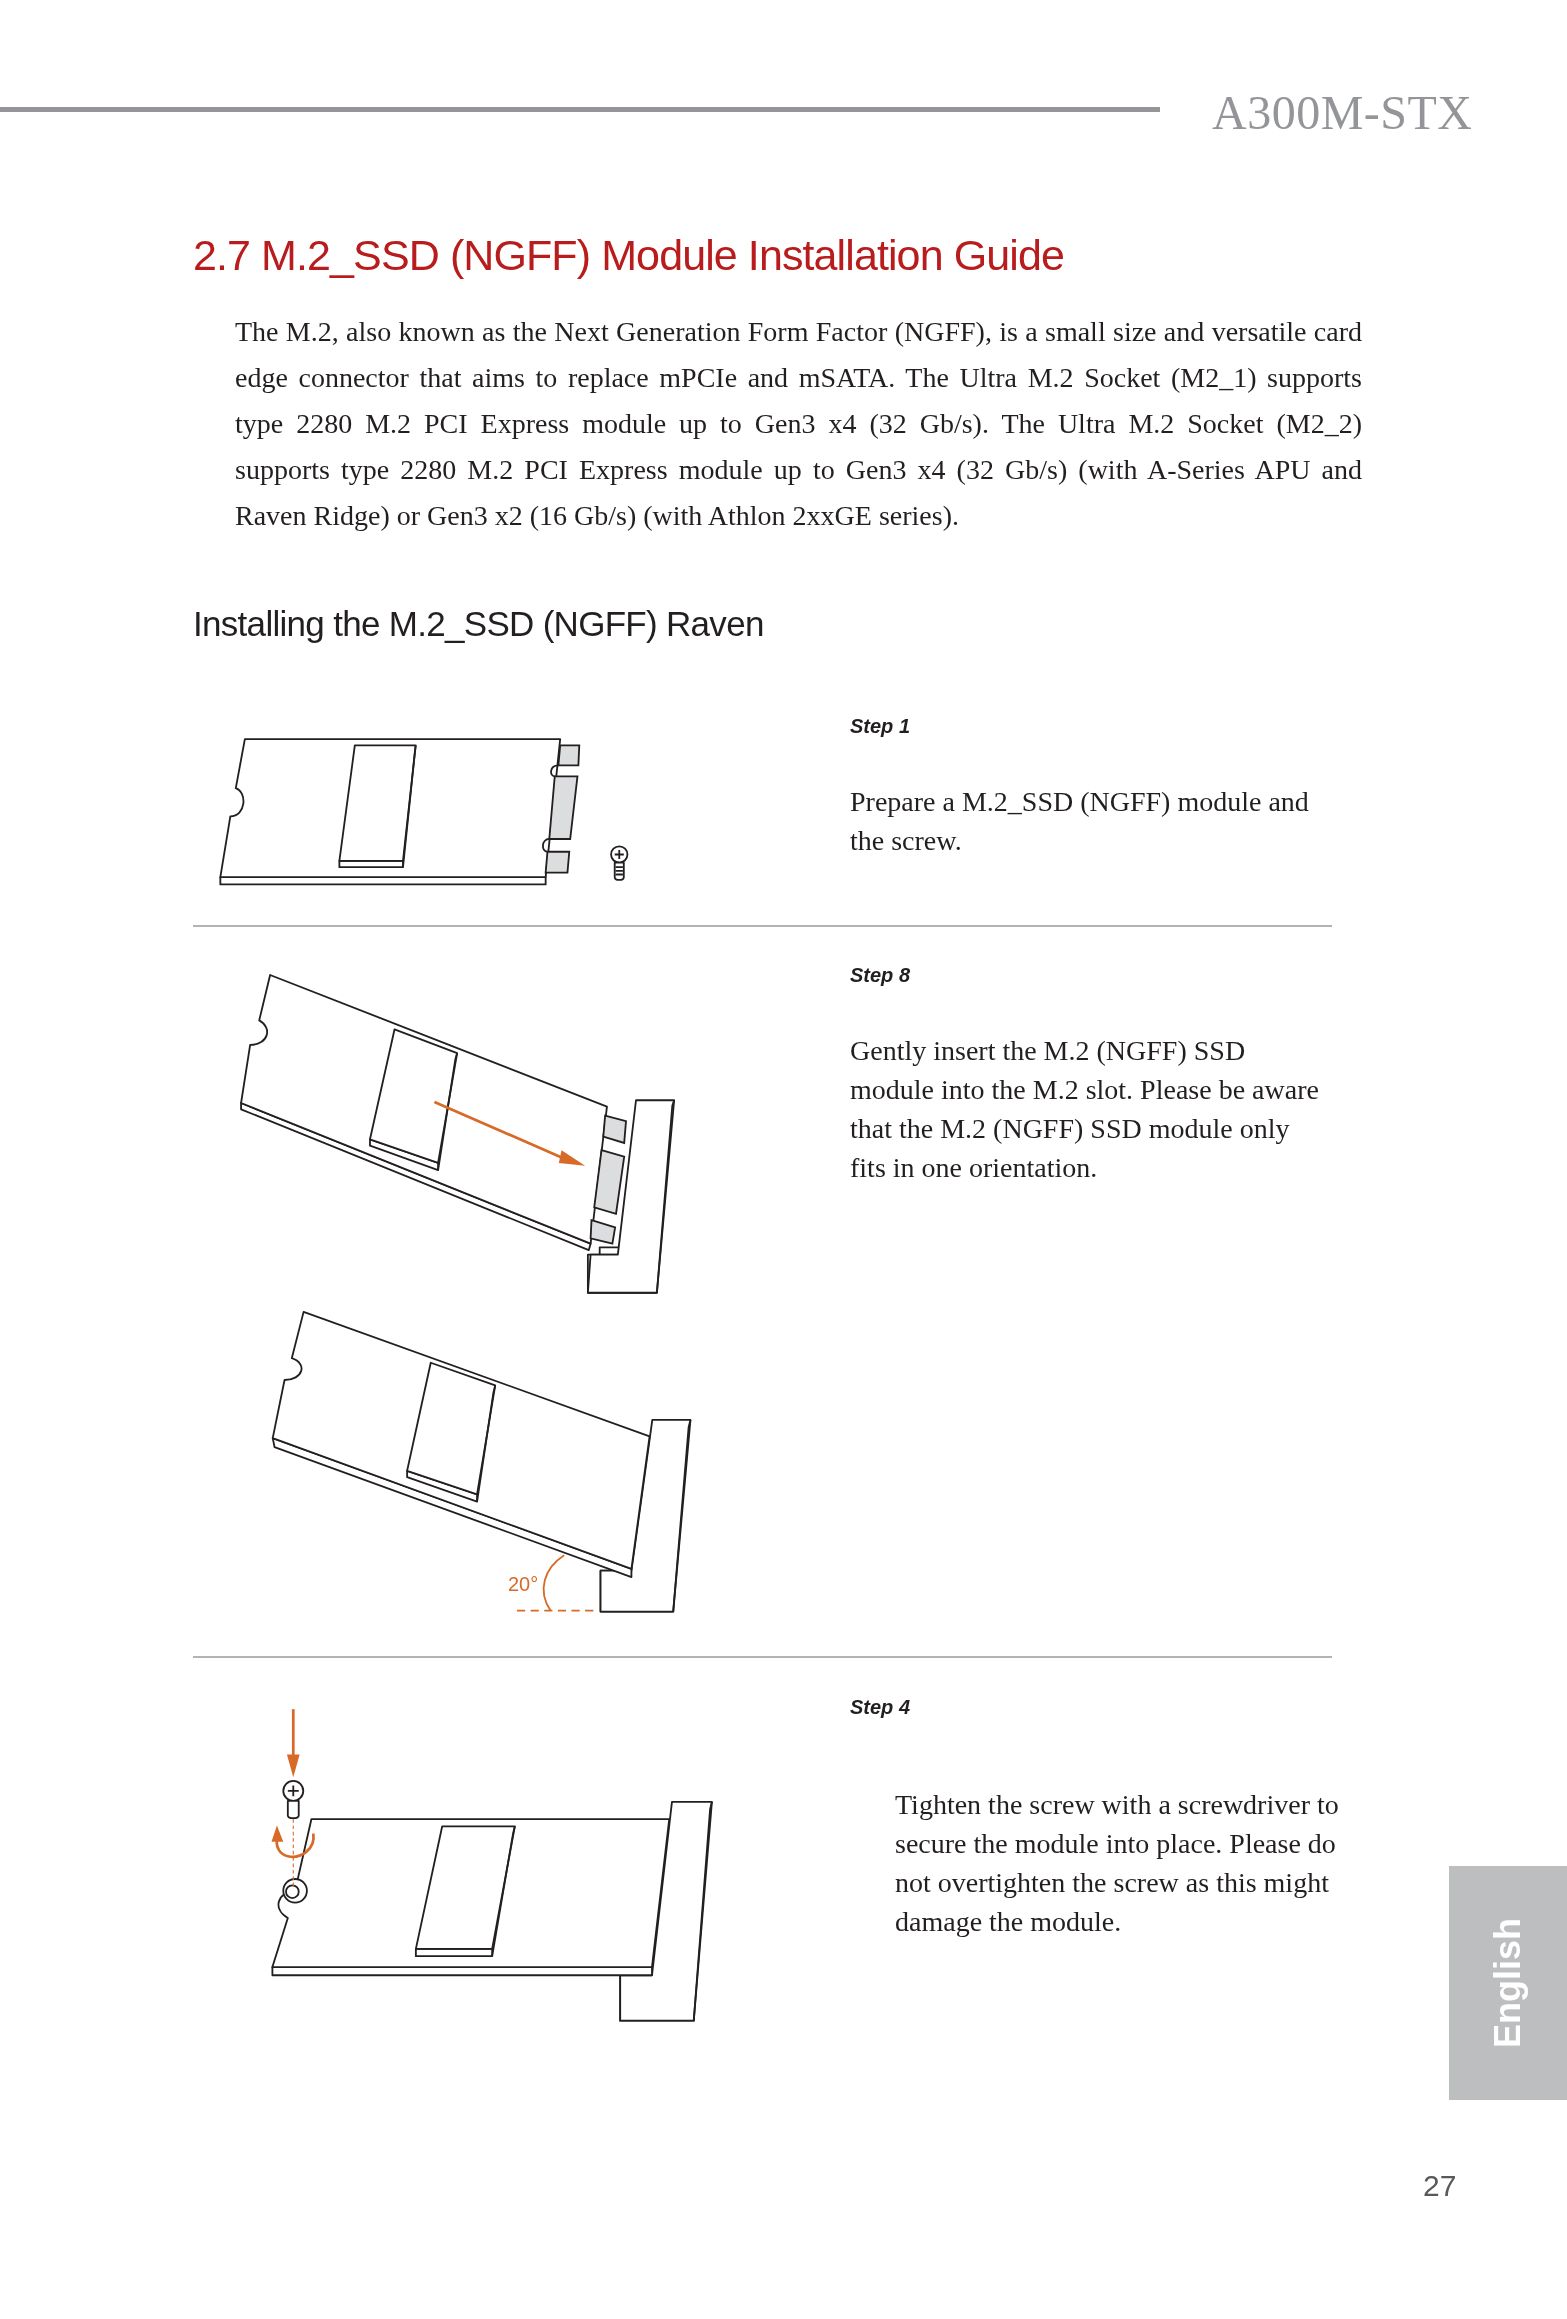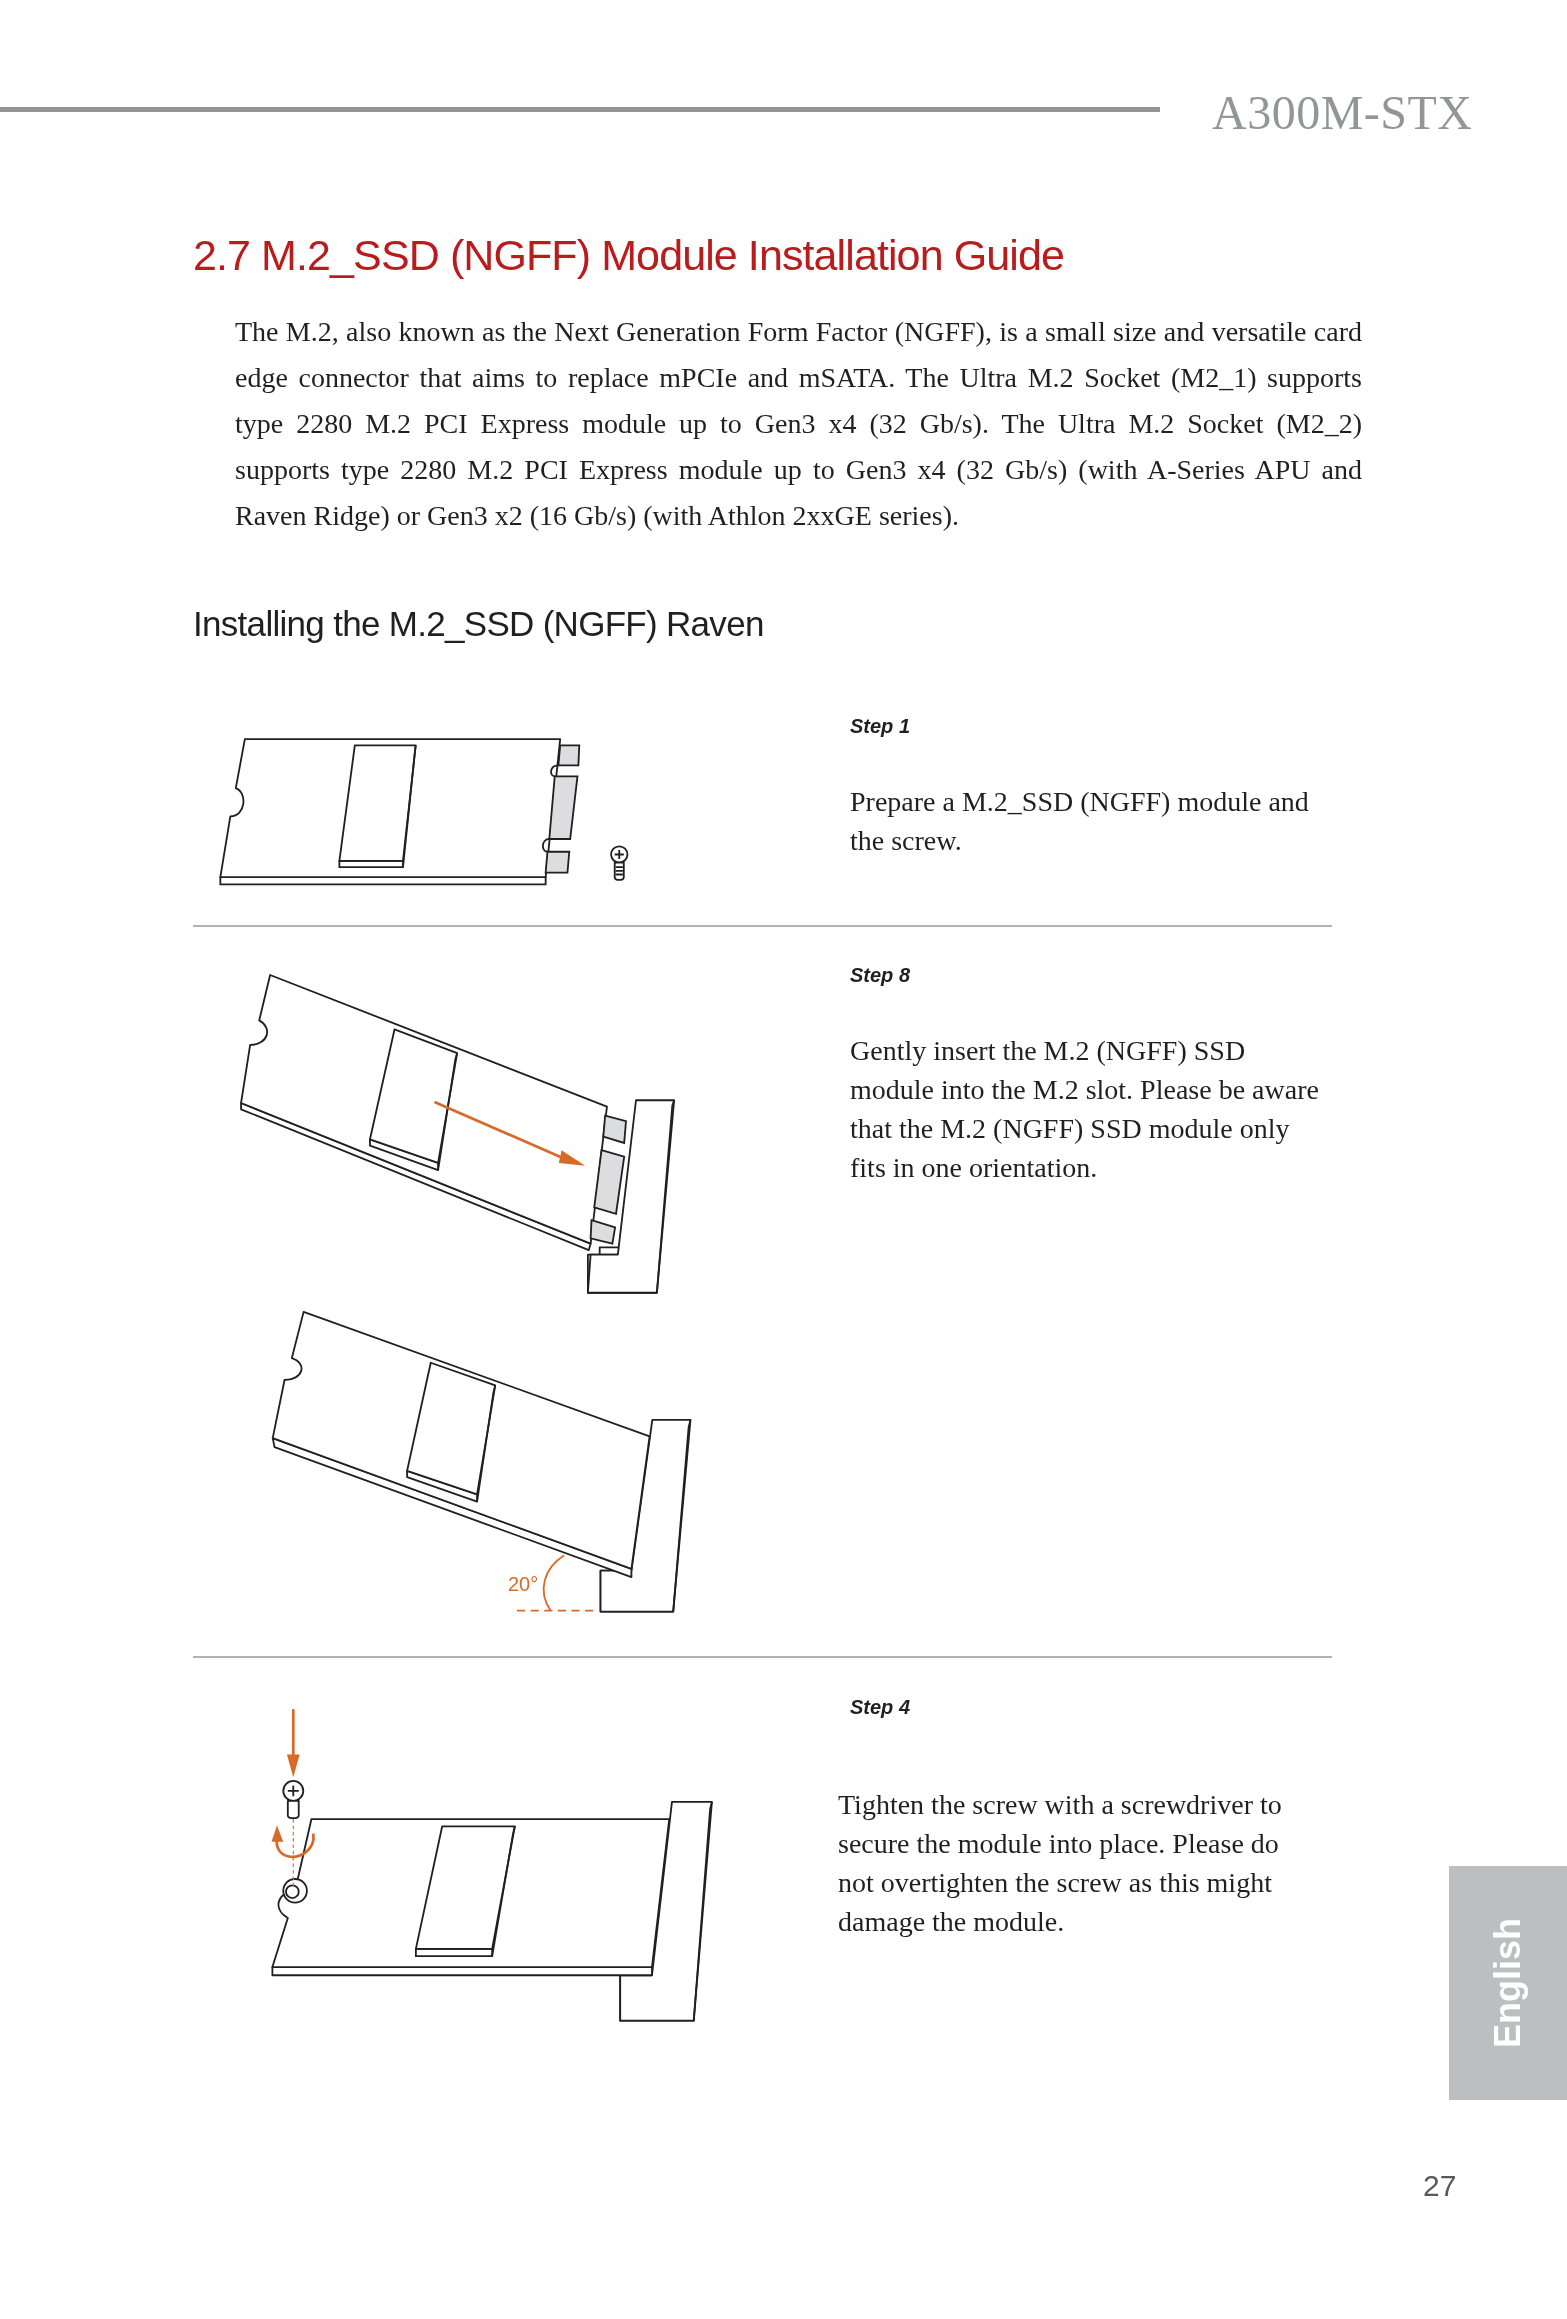--- a/index.html
+++ b/index.html
@@ -17,21 +17,21 @@
   #subheading { left: 193px; top: 604px; font-size: 35px; color: #231f20; letter-spacing: -0.7px; white-space: nowrap; }
 
   .step-label { font-size: 20px; font-weight: bold; font-style: italic; color: #231f20; }
   .step-text { font-size: 28px; line-height: 39px; color: #231f20; }
 
   #step1-label { left: 850px; top: 715px; }
   #step1-text { left: 850px; top: 782px; width: 482px; }
   #step2-label { left: 850px; top: 964px; }
   #step2-text { left: 850px; top: 1031px; width: 473px; }
   #step3-label { left: 850px; top: 1696px; }
-  #step3-text { left: 838px; top: 1785px; width: 473px; }
+  #step3-text { left: 895px; top: 1785px; width: 473px; }
 
   .separator { left: 193px; width: 1139px; height: 1.8px; background: #b3b3b3; }
   #sep1 { top: 925px; }
   #sep2 { top: 1656px; }
 
   #lang-tab { left: 1449px; top: 1866px; width: 118px; height: 234px; background: #bcbec0; }
   #lang-label { position: absolute; left: 50%; top: 50%; transform: translate(-50%, -50%) rotate(-90deg); font-size: 36px; font-weight: bold; color: #ffffff; white-space: nowrap; }
 
   #page-number { left: 1423px; top: 2169px; font-size: 30px; color: #58595b; }
 

